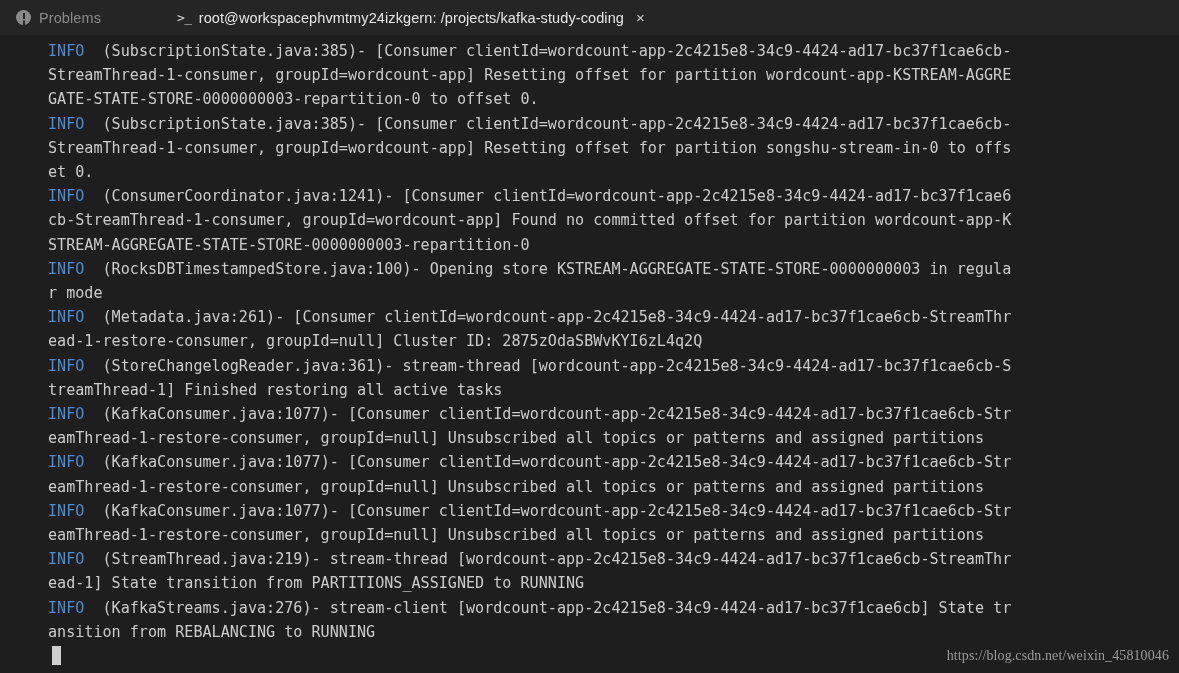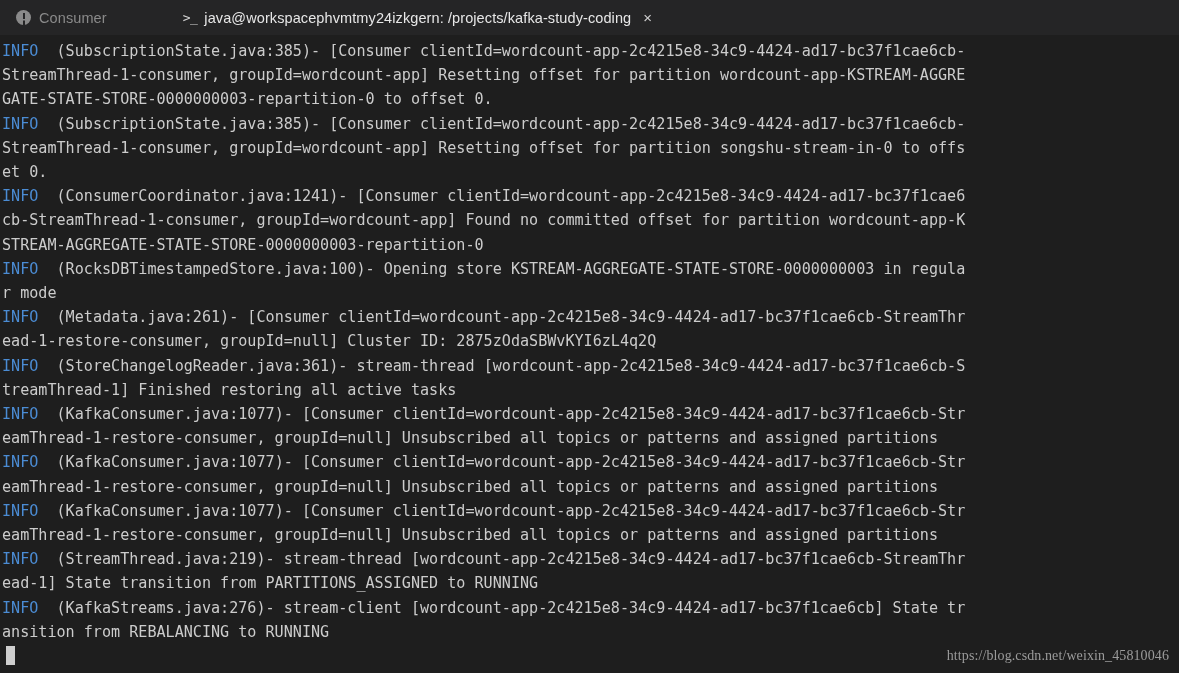--- a/index.html
+++ b/index.html
@@ -88,21 +88,21 @@
     overflow: hidden;
   }
   .lines {
     font-family: "DejaVu Sans Mono", "Liberation Mono", monospace;
     font-size: 15.1px;
     line-height: 24.2px;
     color: #cccccc;
     white-space: pre;
     padding-left: 2px;
   }
-  .ln { white-space: pre; }
+  .ln { white-space: pre; margin-left: 46px; }
   .lvl { color: #4b8cd4; }
   .cursor {
     display: inline-block;
     width: 9px;
     height: 19px;
     background: #cfcfcf;
     vertical-align: -4px;
     margin-left: 4px;
   }
   .watermark {
@@ -116,26 +116,26 @@
     white-space: nowrap;
   }
 </style>
 </head>
 <body>
 
 <div class="tabbar">
 
   <div class="tab tab-problems">
     <span class="problem-icon"></span>
-    <span>Consumer</span>
+    <span>Problems</span>
   </div>
 
   <div class="tab tab-terminal">
     <span class="prompt-glyph">&gt;_</span>
-    <span>java@workspacephvmtmy24izkgern: /projects/kafka-study-coding</span>
+    <span>root@workspacephvmtmy24izkgern: /projects/kafka-study-coding</span>
     <span class="tab-close">×</span>
   </div>
 
 </div>
 
 <div class="terminal">
   <div class="lines" id="log-lines"><div class="ln"><span class="lvl">INFO</span><span>  (SubscriptionState.java:385)- [Consumer clientId=wordcount-app-2c4215e8-34c9-4424-ad17-bc37f1cae6cb-</span></div><div class="ln"><span>StreamThread-1-consumer, groupId=wordcount-app] Resetting offset for partition wordcount-app-KSTREAM-AGGRE</span></div><div class="ln"><span>GATE-STATE-STORE-0000000003-repartition-0 to offset 0.</span></div><div class="ln"><span class="lvl">INFO</span><span>  (SubscriptionState.java:385)- [Consumer clientId=wordcount-app-2c4215e8-34c9-4424-ad17-bc37f1cae6cb-</span></div><div class="ln"><span>StreamThread-1-consumer, groupId=wordcount-app] Resetting offset for partition songshu-stream-in-0 to offs</span></div><div class="ln"><span>et 0.</span></div><div class="ln"><span class="lvl">INFO</span><span>  (ConsumerCoordinator.java:1241)- [Consumer clientId=wordcount-app-2c4215e8-34c9-4424-ad17-bc37f1cae6</span></div><div class="ln"><span>cb-StreamThread-1-consumer, groupId=wordcount-app] Found no committed offset for partition wordcount-app-K</span></div><div class="ln"><span>STREAM-AGGREGATE-STATE-STORE-0000000003-repartition-0</span></div><div class="ln"><span class="lvl">INFO</span><span>  (RocksDBTimestampedStore.java:100)- Opening store KSTREAM-AGGREGATE-STATE-STORE-0000000003 in regula</span></div><div class="ln"><span>r mode</span></div><div class="ln"><span class="lvl">INFO</span><span>  (Metadata.java:261)- [Consumer clientId=wordcount-app-2c4215e8-34c9-4424-ad17-bc37f1cae6cb-StreamThr</span></div><div class="ln"><span>ead-1-restore-consumer, groupId=null] Cluster ID: 2875zOdaSBWvKYI6zL4q2Q</span></div><div class="ln"><span class="lvl">INFO</span><span>  (StoreChangelogReader.java:361)- stream-thread [wordcount-app-2c4215e8-34c9-4424-ad17-bc37f1cae6cb-S</span></div><div class="ln"><span>treamThread-1] Finished restoring all active tasks</span></div><div class="ln"><span class="lvl">INFO</span><span>  (KafkaConsumer.java:1077)- [Consumer clientId=wordcount-app-2c4215e8-34c9-4424-ad17-bc37f1cae6cb-Str</span></div><div class="ln"><span>eamThread-1-restore-consumer, groupId=null] Unsubscribed all topics or patterns and assigned partitions</span></div><div class="ln"><span class="lvl">INFO</span><span>  (KafkaConsumer.java:1077)- [Consumer clientId=wordcount-app-2c4215e8-34c9-4424-ad17-bc37f1cae6cb-Str</span></div><div class="ln"><span>eamThread-1-restore-consumer, groupId=null] Unsubscribed all topics or patterns and assigned partitions</span></div><div class="ln"><span class="lvl">INFO</span><span>  (KafkaConsumer.java:1077)- [Consumer clientId=wordcount-app-2c4215e8-34c9-4424-ad17-bc37f1cae6cb-Str</span></div><div class="ln"><span>eamThread-1-restore-consumer, groupId=null] Unsubscribed all topics or patterns and assigned partitions</span></div><div class="ln"><span class="lvl">INFO</span><span>  (StreamThread.java:219)- stream-thread [wordcount-app-2c4215e8-34c9-4424-ad17-bc37f1cae6cb-StreamThr</span></div><div class="ln"><span>ead-1] State transition from PARTITIONS_ASSIGNED to RUNNING</span></div><div class="ln"><span class="lvl">INFO</span><span>  (KafkaStreams.java:276)- stream-client [wordcount-app-2c4215e8-34c9-4424-ad17-bc37f1cae6cb] State tr</span></div><div class="ln"><span>ansition from REBALANCING to RUNNING</span></div><div class="ln"><span class="cursor"></span></div></div>
   <div class="watermark">https://blog.csdn.net/weixin_45810046</div>
 </div>
 

